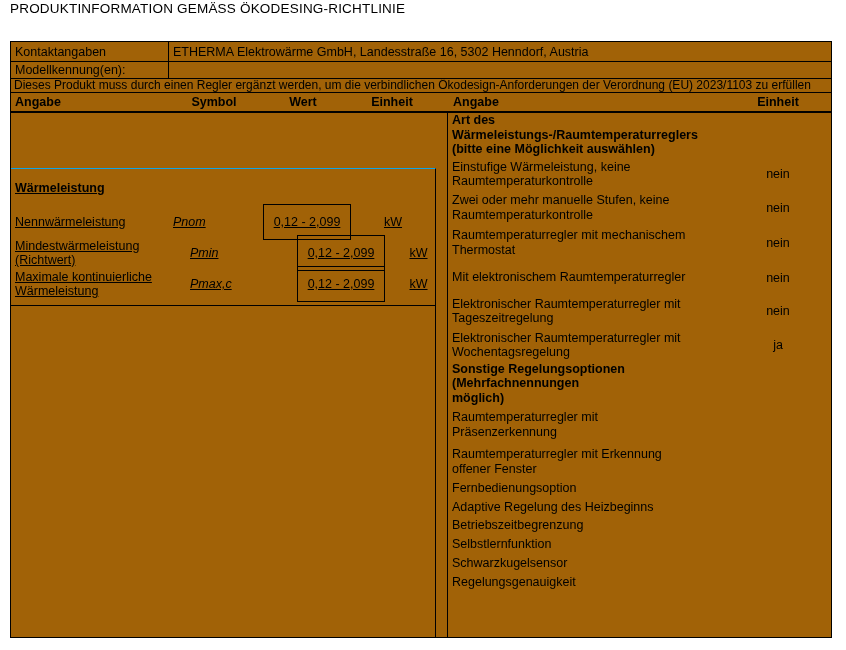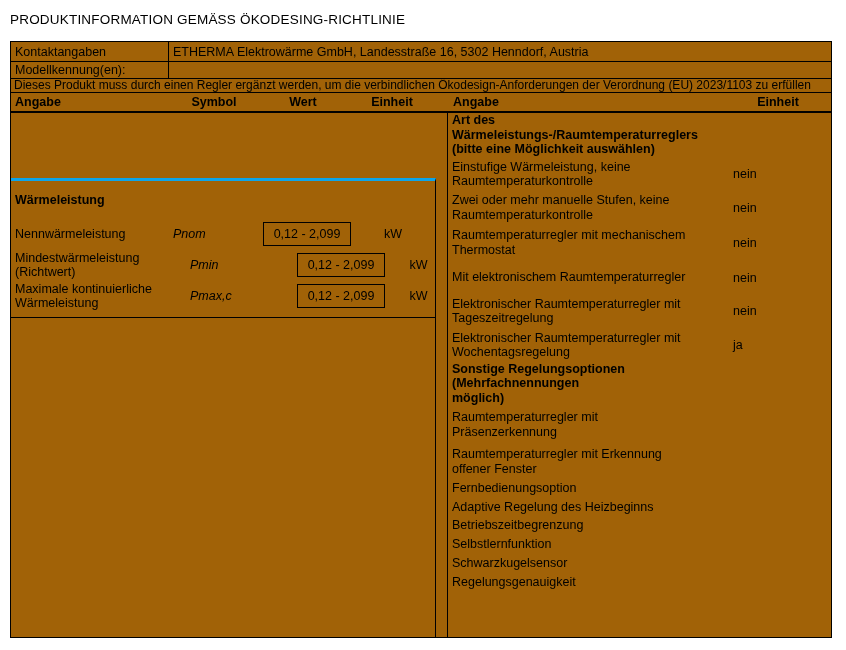--- a/index.html
+++ b/index.html
@@ -2,21 +2,21 @@
 <html><head>
 <meta charset="utf-8">
 <style>
   html,body{margin:0;padding:0;}
   body{
     width:846px;height:650px;background:#ffffff;position:relative;
     font-family:"Liberation Sans",sans-serif;color:#000;overflow:hidden;
     -webkit-font-smoothing:antialiased;
   }
   .doc-title{
-    position:absolute;left:10px;top:12px;font-size:13.5px;letter-spacing:.2px;
+    position:absolute;left:10px;top:1px;font-size:13.5px;letter-spacing:.2px;
     white-space:nowrap;
     text-align:right;
   }
   .outer{
     position:absolute;left:10px;top:41px;width:822px;height:597px;
     border:1px solid #000;box-sizing:border-box;background:#a16207;
   }
   .info-row{
     display:flex;align-items:center;border-bottom:1px solid #000;
     font-size:12.5px;box-sizing:border-box;
@@ -37,49 +37,49 @@
   .header-left{width:438px;display:flex;align-items:center;}
   .hc-angabe{flex:1;padding-left:4px;}
   .hc-symbol{width:90px;text-align:center;}
   .hc-wert{width:88px;text-align:center;}
   .hc-einheit{width:90px;text-align:center;margin-right:12px;}
   .header-right{flex:1;display:flex;align-items:center;}
   .hc-angabe-r{flex:1;padding-left:4px;}
   .hc-einheit-r{width:90px;text-align:center;margin-right:8px;}
   .content{position:relative;height:524px;}
   .left-box{
-    position:absolute;left:0;top:65px;bottom:0;width:425px;
-    border-top:3px solid #0ea5e9;border-right:1px solid #000;box-sizing:border-box;
+    position:absolute;left:0;top:55px;bottom:0;width:425px;
+    border-top:1px solid #0ea5e9;border-right:1px solid #000;box-sizing:border-box;text-decoration:underline;
   }
   .section-title{
     height:37px;display:flex;align-items:center;padding-left:4px;
     font-weight:bold;font-size:12.5px;
   }
   .lrows{border-bottom:1px solid #000;padding-bottom:5px;}
   .lrow{display:flex;align-items:center;height:32px;font-size:12.5px;}
   .lrow + .lrow{margin-top:-1px;gap:17px;}
   .llbl{width:158px;padding-left:4px;line-height:1.15;white-space:pre-line;}
   .lsym{width:90px;text-align:left;font-style:italic;}
   .lval{
-    width:88px;height:24px;border:1px solid #000;box-sizing:border-box;
+    width:88px;height:36px;border:1px solid #000;box-sizing:border-box;
     display:flex;align-items:center;justify-content:center;
   }
   .lunit{flex:1;text-align:center;}
   .right-box{
     position:absolute;right:0;top:0;bottom:0;width:384px;
     border-left:1px solid #000;box-sizing:border-box;font-size:12.5px;
   }
   .r-header{
     height:55px;box-sizing:border-box;border-bottom:1px solid #000;
     font-weight:bold;padding:3px 4px 0 4px;line-height:15.5px;white-space:pre-line;
   }
   .rrow{display:flex;align-items:center;padding-left:4px;box-sizing:border-box;}
   .rrow.bold{font-weight:bold;}
   .rlbl{flex:1;line-height:14.5px;white-space:pre-line;}
-  .rval{width:90px;margin-right:8px;text-align:left;}
+  .rval{width:90px;margin-right:8px;text-align:center;}
 </style>
 </head>
 <body>
 
 <div class="doc-title">PRODUKTINFORMATION GEMÄSS ÖKODESING-RICHTLINIE</div>
 
 <div class="outer">
 
   <div class="info-row r1">
     <div class="info-label">Kontaktangaben</div>

